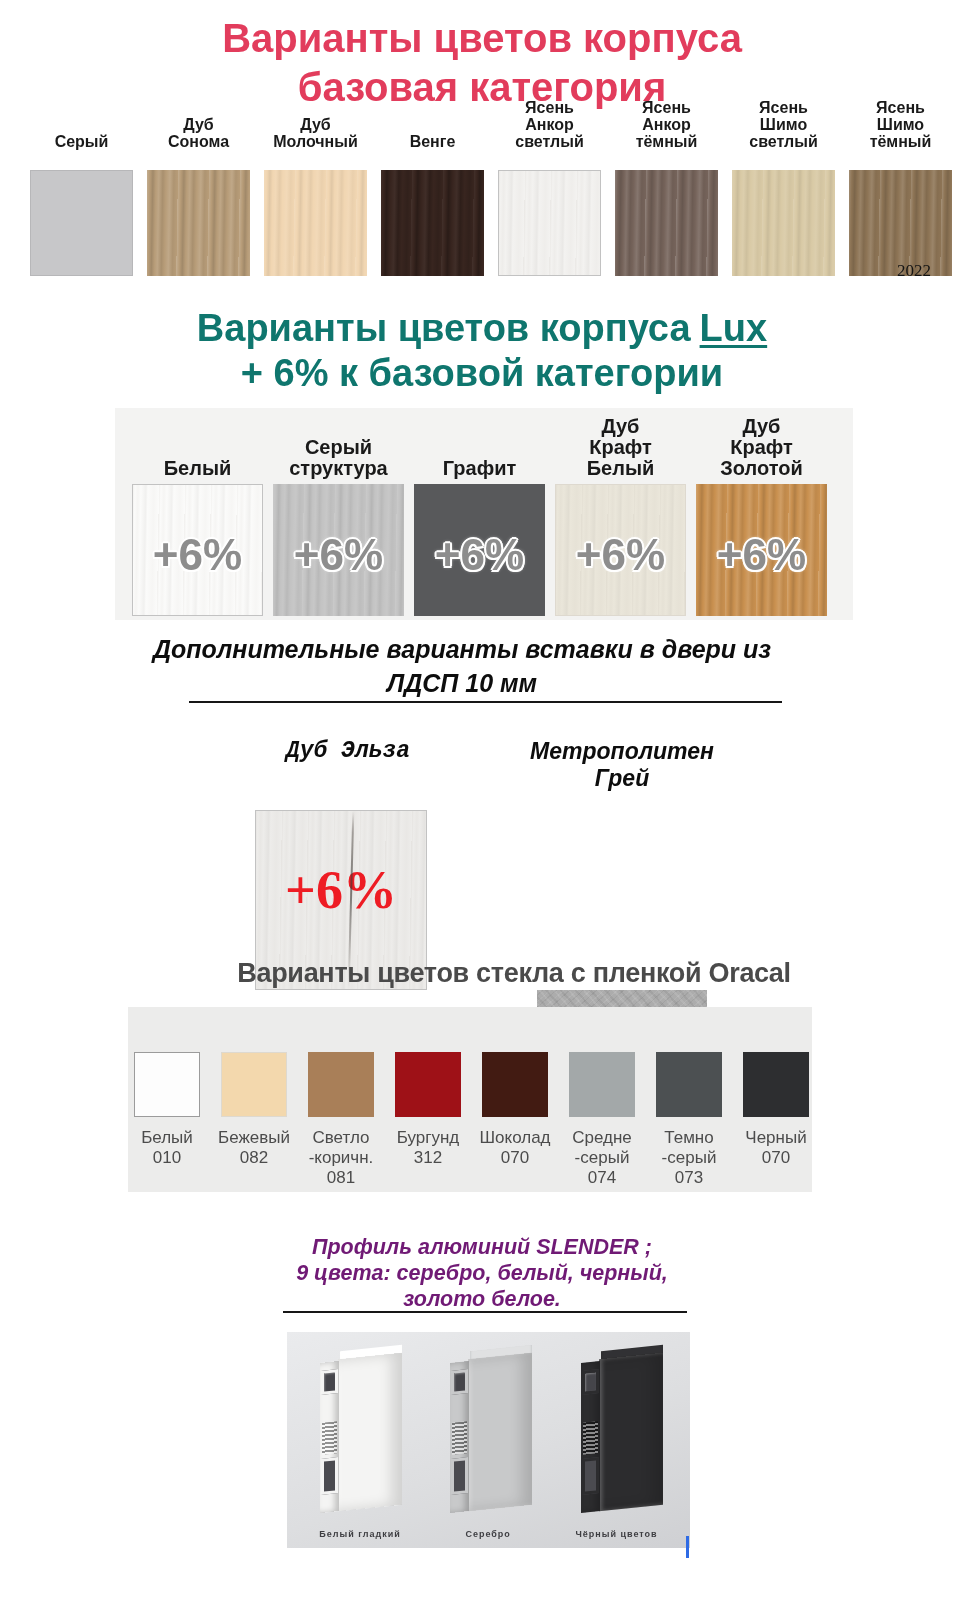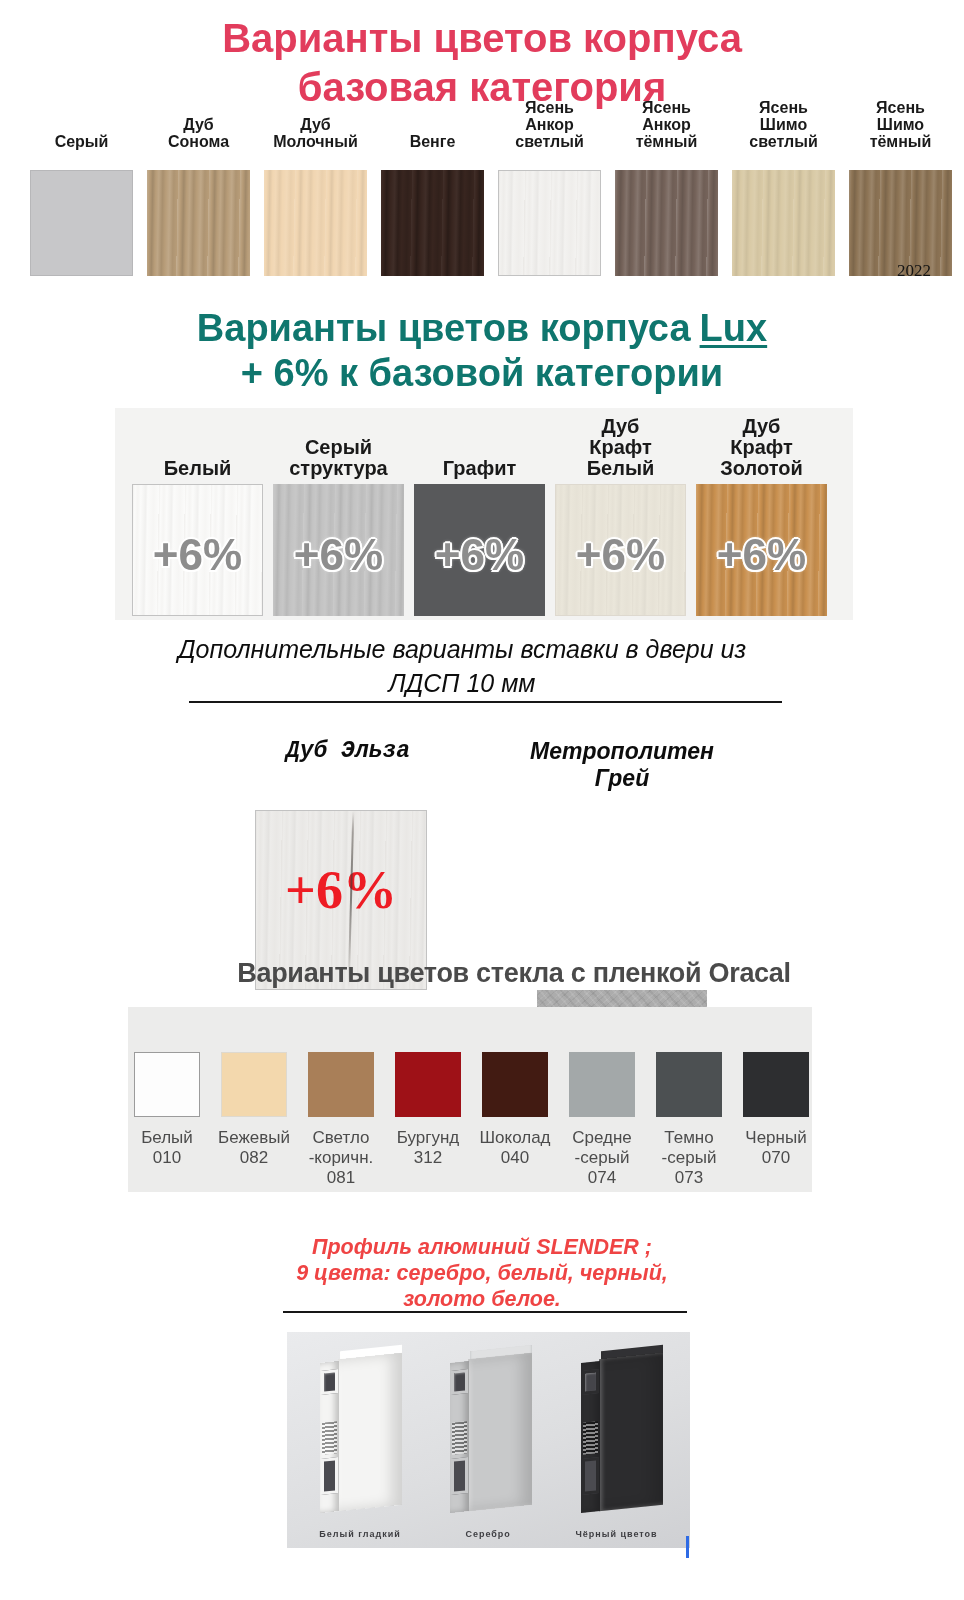--- a/index.html
+++ b/index.html
@@ -25,42 +25,42 @@
              display:flex;gap:10px;padding-left:17px;box-sizing:border-box;}
   .col-lux{width:131px;display:flex;flex-direction:column;}
   .lbl-lux{height:76px;display:flex;align-items:flex-end;justify-content:center;
            font-size:20px;line-height:21px;font-weight:600;text-align:center;padding-bottom:5px;box-sizing:border-box;}
   .sw-lux{height:132px;display:flex;align-items:center;justify-content:center;}
   .badge-gray{font-size:44px;font-weight:700;margin-top:10px;
       text-shadow:-1.5px -1.5px 0 #fff,1.5px -1.5px 0 #fff,-1.5px 1.5px 0 #fff,1.5px 1.5px 0 #fff,
                   0 -2px 0 #fff,0 2px 0 #fff,-2px 0 0 #fff,2px 0 0 #fff,0 0 4px #fff;}
 
   
-  .ldsp-head{top:632px;left:0;width:924px;font-style:italic;font-weight:400;font-size:25px;line-height:34px;
+  .ldsp-head{top:632px;left:0;width:924px;font-style:italic;font-weight:700;font-size:25px;line-height:34px;
              text-align:center;color:#0d0d0d;}
   .rule{border-top:2px solid #161616;height:0;}
   .rule-ldsp{top:701px;left:189px;width:593px;}
   .lbl-ldsp{top:738px;font-style:italic;font-weight:700;font-size:23px;text-align:center;color:#0d0d0d;}
   .sw-ldsp{top:810px;height:180px;display:flex;align-items:center;justify-content:center;}
   .badge-red{font-family:"Liberation Serif",serif;font-weight:700;font-size:54px;transform:translateY(-10px);}
 
   
   .oracal-block{top:1007px;left:128px;width:684px;height:185px;background:#ececeb;}
   .oracal-title{top:958px;left:218px;width:592px;text-align:center;font-weight:700;font-size:27px;
                 letter-spacing:-0.3px;}
   .oracal-row{top:1052px;left:134px;width:675px;display:flex;gap:21px;}
   .sw-oracal{width:66px;height:65px;flex:none;}
   .oracal-lbls{top:1128px;left:134px;width:675px;display:flex;gap:21px;}
   .oracal-lbl{position:relative;width:66px;flex:none;}
   .oracal-lbl span{position:absolute;left:50%;transform:translateX(-50%);top:0;width:max-content;
                    text-align:center;font-size:17px;line-height:20px;color:#4c4c4c;}
 
   
   .prof-head{top:1234px;left:0;width:964px;font-style:italic;font-weight:700;font-size:21.5px;line-height:26px;
-             text-align:center;color:#ef4444;}
+             text-align:center;color:#701a75;}
   .rule-prof{top:1311px;left:283px;width:404px;}
   .photo{top:1332px;left:287px;width:403px;height:216px;
          background:linear-gradient(160deg,#eaebed 0%,#dddee0 55%,#cfd0d3 100%);
          display:flex;justify-content:space-around;align-items:flex-end;padding:0 6px 34px;box-sizing:border-box;}
   .profile{position:relative;width:96px;height:168px;}
   .pf-top{position:absolute;left:30px;top:2px;width:62px;height:12px;background:currentColor;
           transform:skewY(-6deg);filter:brightness(1.12);box-shadow:inset 0 -2px 3px rgba(0,0,0,.18);}
   .pf-body{position:absolute;left:28px;top:10px;width:64px;height:152px;background:currentColor;
            transform:skewY(-6deg);box-shadow:inset -10px 0 14px rgba(0,0,0,.14),inset 3px 0 4px rgba(255,255,255,.25);}
   .pf-side{position:absolute;left:10px;top:16px;width:19px;height:150px;background:currentColor;
@@ -260,21 +260,21 @@
         <span class="prelines">Светло
 -коричн.
 081</span>
       </div>
     <div class="oracal-lbl">
         <span class="prelines">Бургунд
 312</span>
       </div>
     <div class="oracal-lbl">
         <span class="prelines">Шоколад
-040</span>
+070</span>
       </div>
     <div class="oracal-lbl">
         <span class="prelines">Средне
 -серый
 074</span>
       </div>
     <div class="oracal-lbl">
         <span class="prelines">Темно
 -серый
 073</span>

